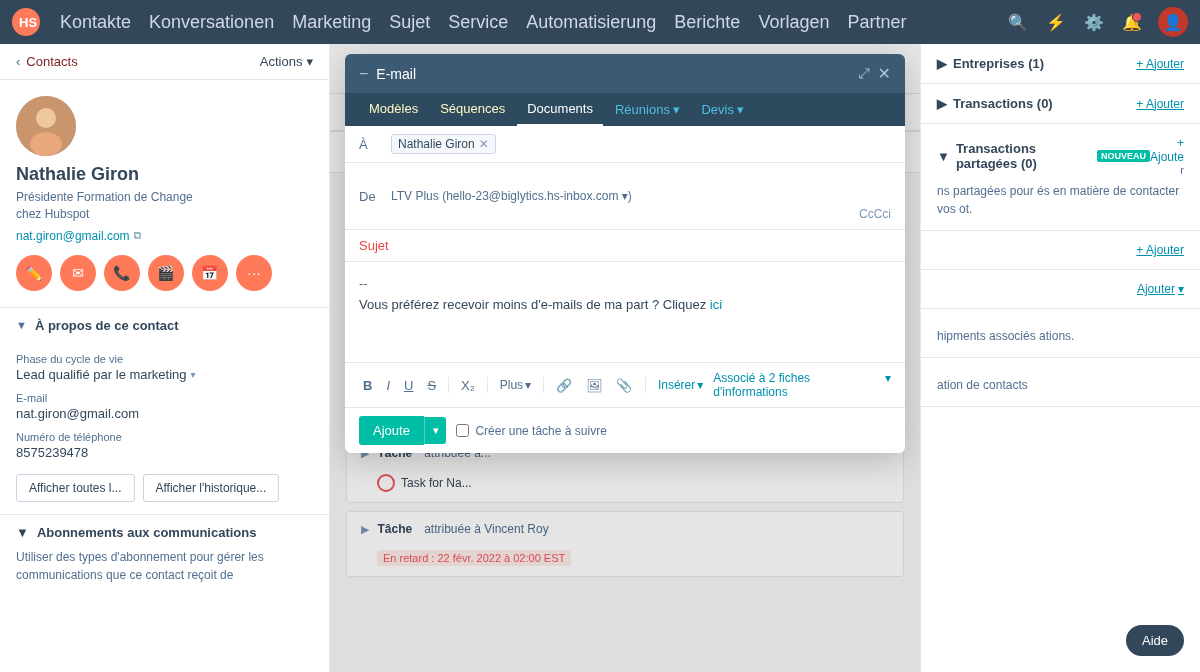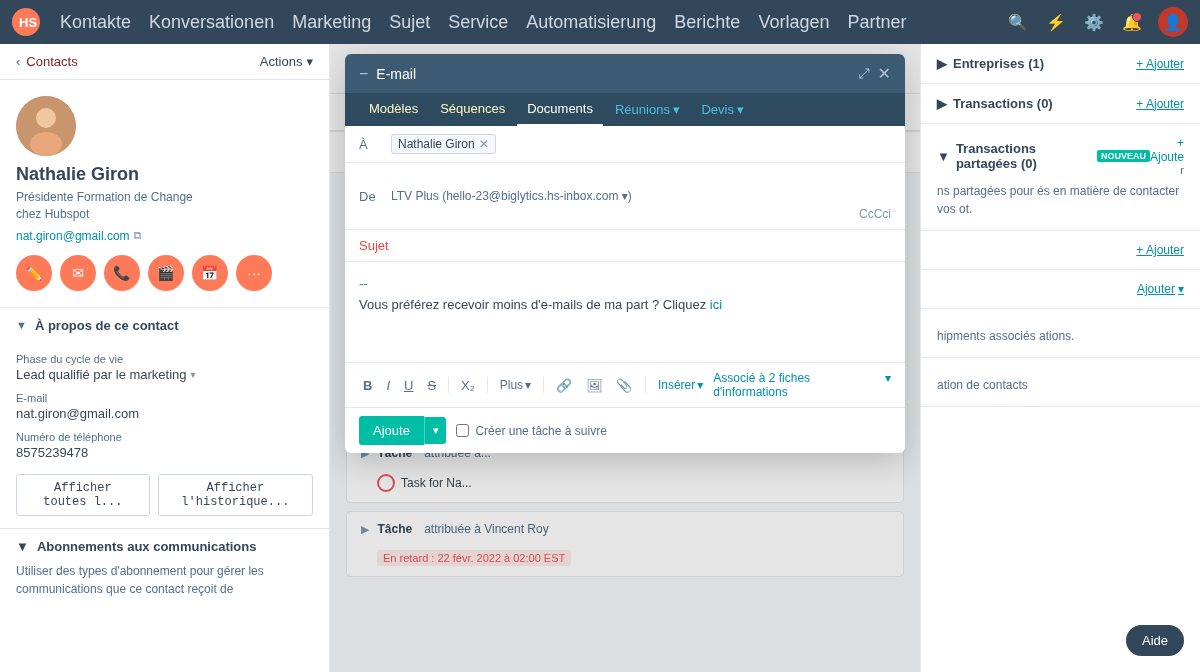--- a/index.html
+++ b/index.html
@@ -36,21 +36,21 @@
     .action-btn { width: 36px; height: 36px; border-radius: 50%; background: #ff7a59; display: flex; align-items: center; justify-content: center; cursor: pointer; color: #fff; font-size: 14px; }
     .more-btn { background: #ff7a59; }
 
     .section-header { padding: 10px 16px; display: flex; align-items: center; gap: 8px; cursor: pointer; border-top: 1px solid #e5e8eb; }
     .section-chevron { color: #516f90; font-size: 11px; }
     .section-title { font-size: 13px; font-weight: 600; color: #33475b; }
     .section-content { padding: 0 16px 12px; }
     .field-label { font-size: 11px; color: #516f90; margin-top: 10px; margin-bottom: 2px; }
     .field-value { font-size: 13px; color: #33475b; display: flex; align-items: center; gap: 4px; }
     .field-value .dropdown-icon { color: #7c98b6; font-size: 10px; }
-    .btn-outline { border: 1px solid #cbd6e2; background: #fff; color: #33475b; padding: 6px 12px; border-radius: 3px; font-size: 12px; cursor: pointer; font-family: Liberation Mono, monospace; }
+    .btn-outline { border: 1px solid #cbd6e2; background: #fff; color: #33475b; padding: 6px 12px; border-radius: 3px; font-size: 12px; cursor: pointer; }
     .sidebar-buttons { display: flex; gap: 8px; margin-top: 14px; }
 
     .subscriptions-section { padding: 10px 16px; border-top: 1px solid #e5e8eb; }
     .subscriptions-title { font-size: 13px; font-weight: 600; color: #33475b; display: flex; align-items: center; gap: 8px; cursor: pointer; }
     .subscriptions-text { font-size: 12px; color: #516f90; margin-top: 8px; line-height: 1.5; }
 
     
     .center-content { flex: 1; display: flex; flex-direction: column; background: #f5f8fa; overflow: hidden; position: relative; }
     .center-search { padding: 10px 16px; background: #fff; border-bottom: 1px solid #e5e8eb; display: flex; align-items: center; gap: 8px; }
     .search-input-wrap { position: relative; flex: 1; max-width: 180px; }

